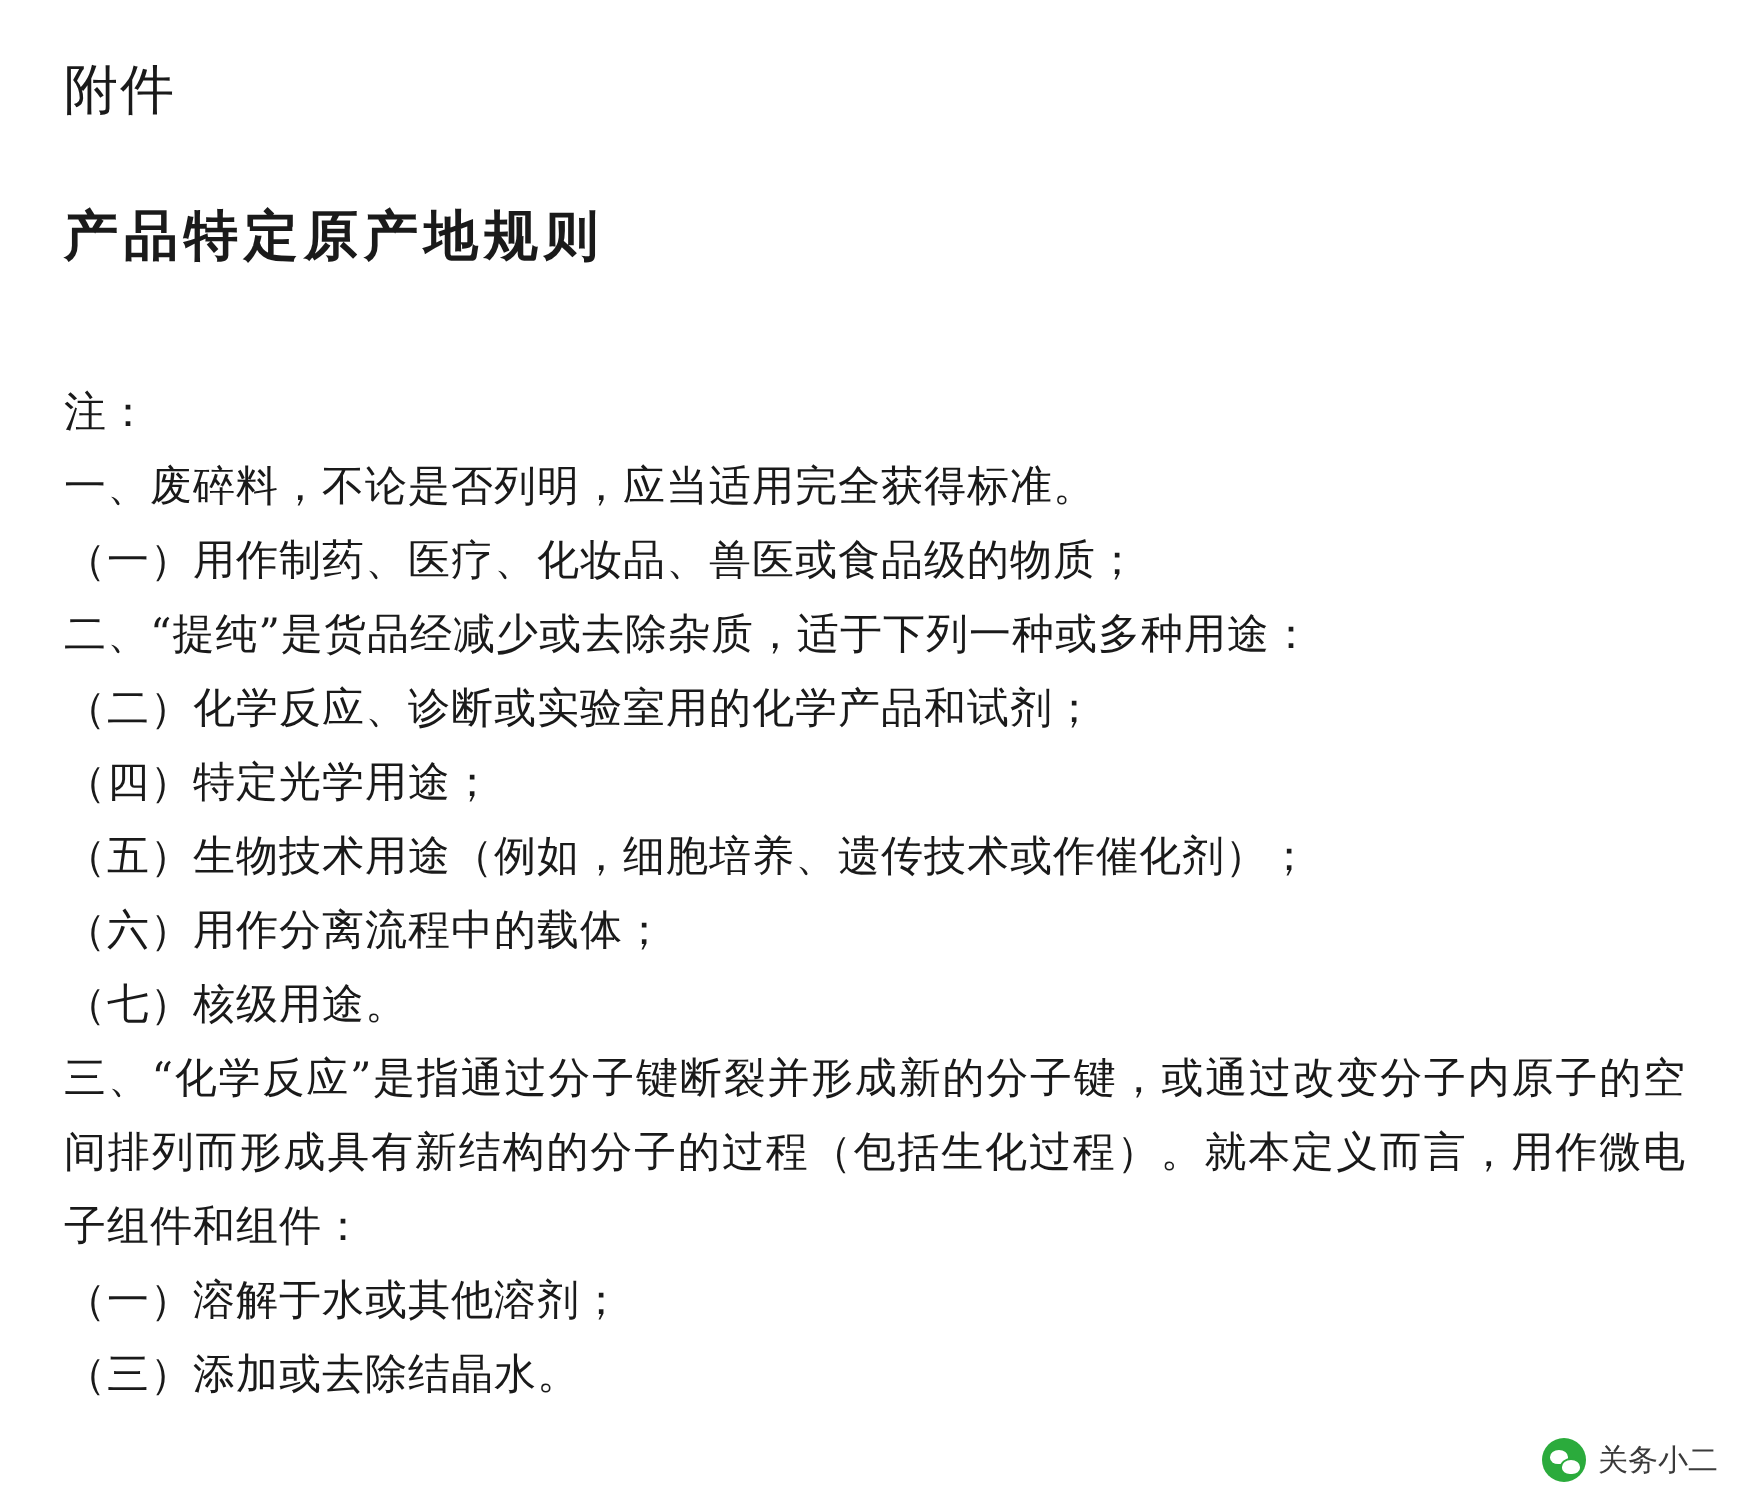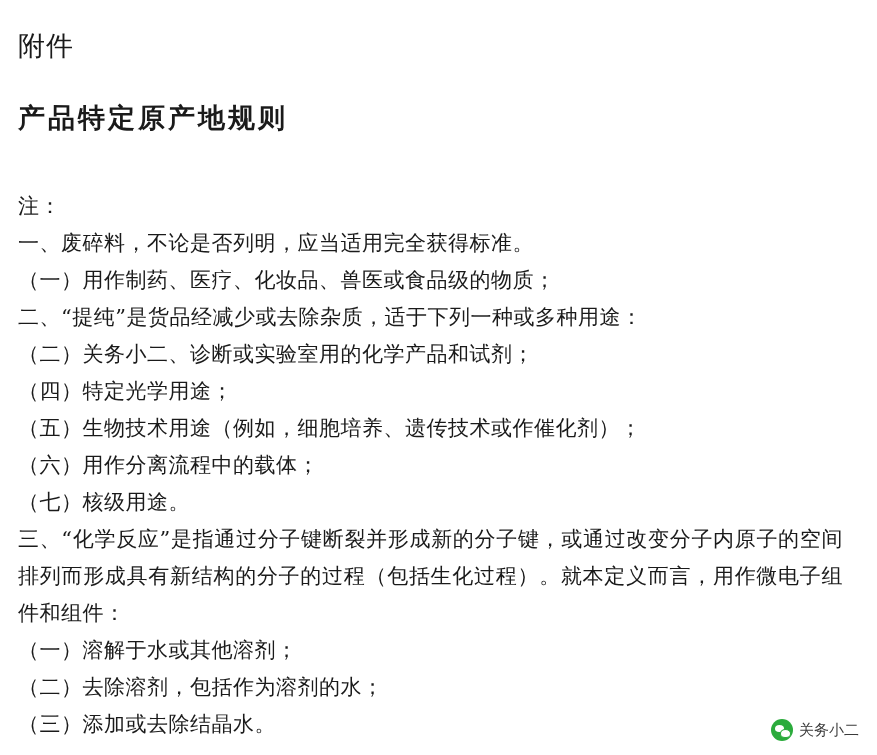--- a/index.html
+++ b/index.html
@@ -13,21 +13,21 @@
     font-family: "DejaVu Serif", "Liberation Serif", serif;
     color: #1a1a1a;
     position: relative;
     overflow: hidden;
   }
   .page {
     position: relative;
     width: 877px;
     height: 755px;
     box-sizing: border-box;
-    padding: 22px 34px 0 18px;
+    padding: 22px 34px 0 32px;
   }
   .attachment-label {
     font-size: 27px;
     line-height: 1.2;
     letter-spacing: 1px;
     margin: 8px 0 0 0;
     font-weight: 400;
   }
   .doc-title {
     text-align: left;
@@ -99,28 +99,27 @@
 
   <div class="attachment-label">附件</div>
 
   <div class="doc-title">产品特定原产地规则</div>
 
   <div class="body-block">
     <p class="para">注：</p>
     <p class="para">一、废碎料，不论是否列明，应当适用完全获得标准。</p>
     <p class="para">（一）用作制药、医疗、化妆品、兽医或食品级的物质；</p>
     <p class="para">二、“提纯”是货品经减少或去除杂质，适于下列一种或多种用途：</p>
-    <p class="para">（二）关务小二、诊断或实验室用的化学产品和试剂；</p>
+    <p class="para">（二）化学反应、诊断或实验室用的化学产品和试剂；</p>
     <p class="para">（四）特定光学用途；</p>
     <p class="para">（五）生物技术用途（例如，细胞培养、遗传技术或作催化剂）；</p>
     <p class="para">（六）用作分离流程中的载体；</p>
     <p class="para">（七）核级用途。</p>
     <p class="para">三、“化学反应”是指通过分子键断裂并形成新的分子键，或通过改变分子内原子的空间排列而形成具有新结构的分子的过程（包括生化过程）。就本定义而言，用作微电子组件和组件：</p>
     <p class="para">（一）溶解于水或其他溶剂；</p>
-    <p class="para">（二）去除溶剂，包括作为溶剂的水；</p>
     <p class="para">（三）添加或去除结晶水。</p>
   </div>
 
   <div class="footer-badge">
     <span class="wechat-icon"></span>
     <span class="badge-text">关务小二</span>
   </div>
 
 </div>
 

